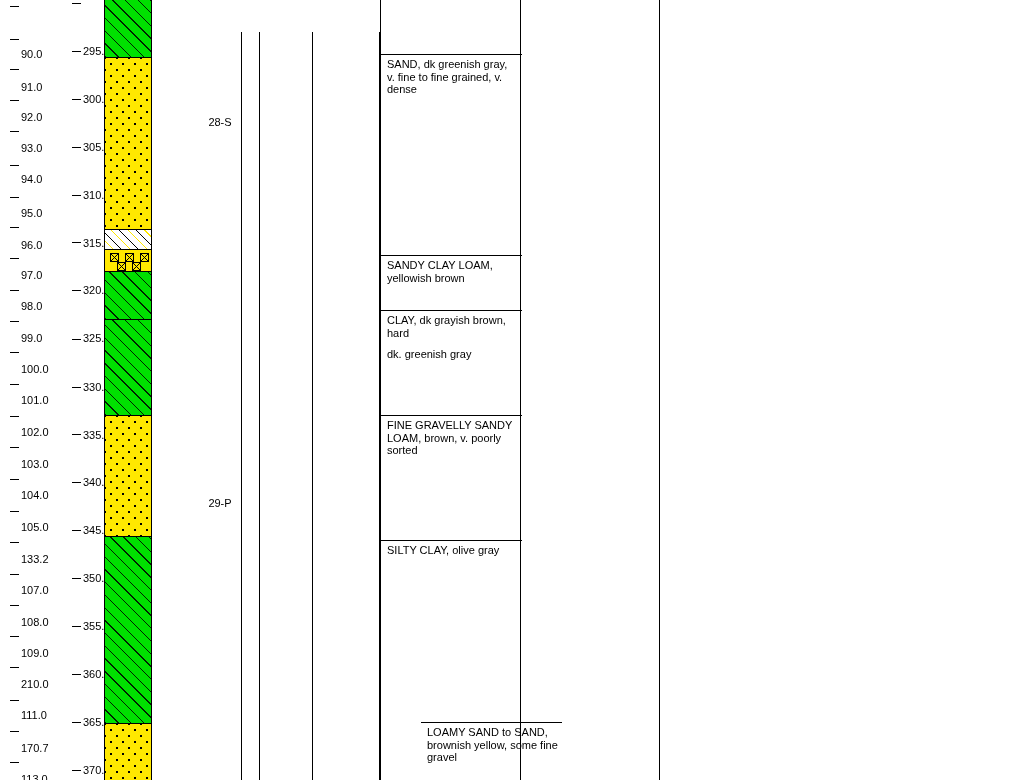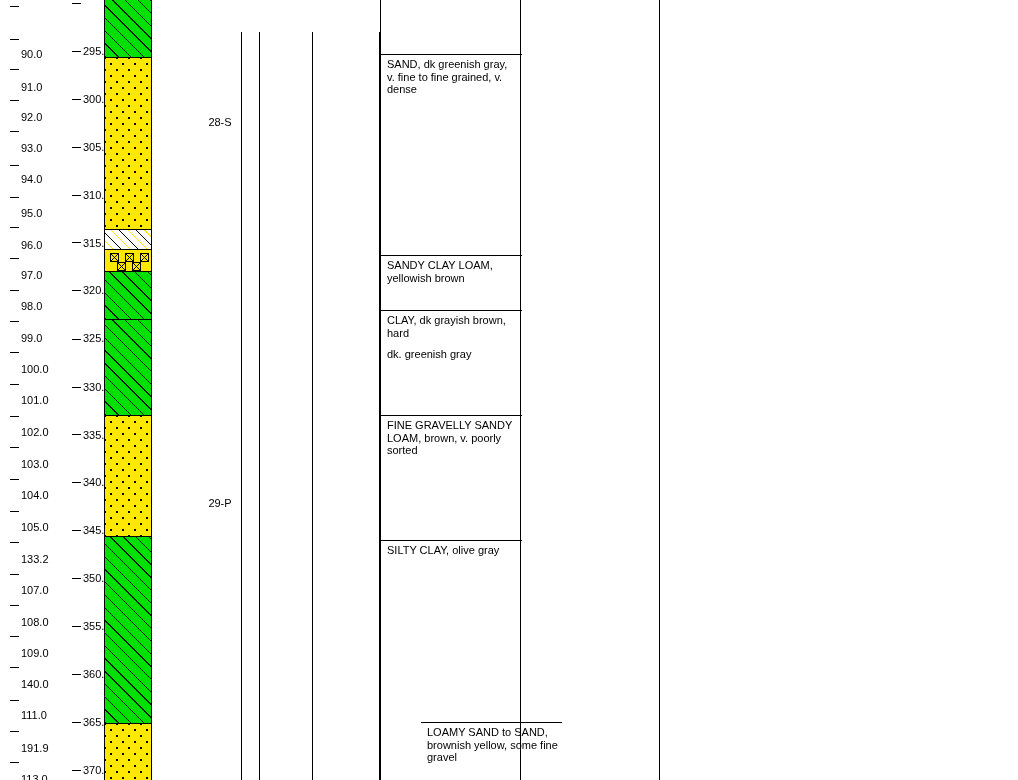--- a/index.html
+++ b/index.html
@@ -248,29 +248,29 @@
       <div class="tick" style="top: 575px;">
         <div class="dash"></div>
         <div class="lbl">108.0</div>
       </div>
       <div class="tick" style="top: 606px;">
         <div class="dash"></div>
         <div class="lbl">109.0</div>
       </div>
       <div class="tick" style="top: 637px;">
         <div class="dash"></div>
-        <div class="lbl">140.0</div>
+        <div class="lbl">210.0</div>
       </div>
       <div class="tick" style="top: 668px;">
         <div class="dash"></div>
         <div class="lbl">111.0</div>
       </div>
       <div class="tick" style="top: 701px;">
         <div class="dash"></div>
-        <div class="lbl">191.9</div>
+        <div class="lbl">170.7</div>
       </div>
       <div class="tick" style="top: 732px;">
         <div class="dash"></div>
         <div class="lbl">113.0</div>
       </div>
       <div class="tick" style="top: 763px;">
         <div class="dash"></div>
         <div class="lbl">114.0</div>
       </div>
     </div>

